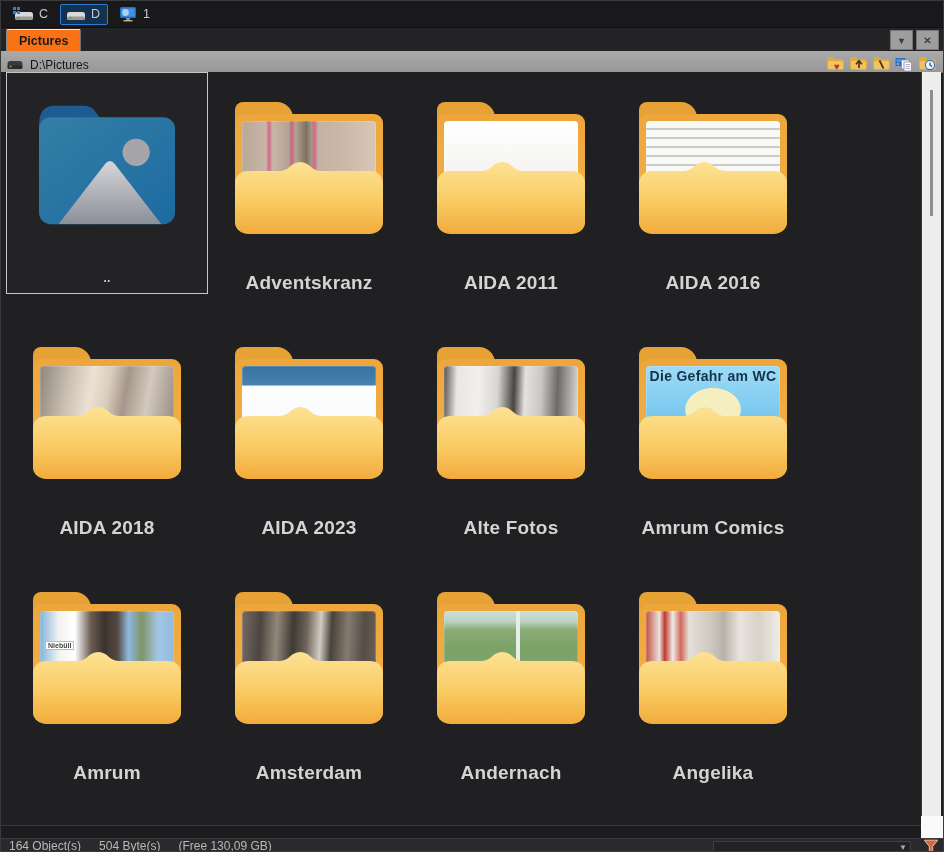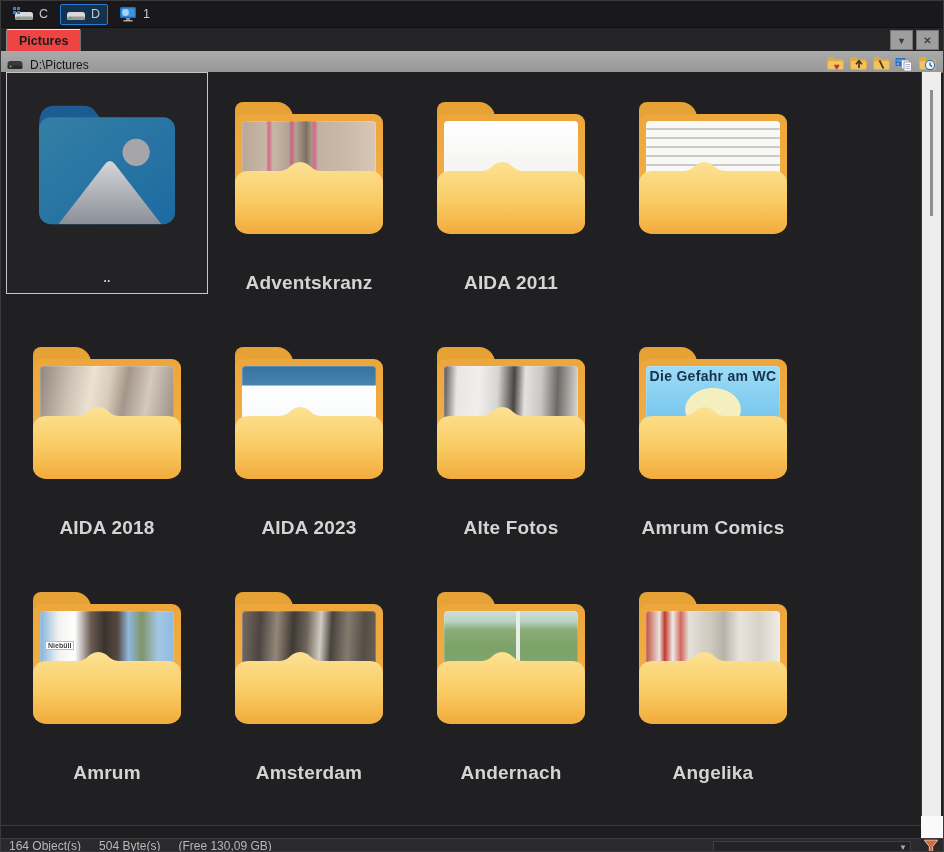--- a/index.html
+++ b/index.html
@@ -8,21 +8,21 @@
   
   #drive-bar{position:absolute;top:0;left:0;right:0;height:26px;background:#19191b;
              display:flex;align-items:center;padding-left:6px;gap:4px;border-bottom:1px solid #101012;}
   .drive-tab{display:flex;align-items:center;gap:5px;padding:2px 7px 2px 5px;border:1px solid transparent;
              border-radius:2px;cursor:default;}
   .drive-tab.selected{border-color:#2b7cd3;background:#14324d;}
   .dt-label{color:#c9c9c9;font-size:12.5px;}
   .dt-icon{display:inline-flex;}
   
   #tab-strip{position:absolute;top:27px;left:0;right:0;height:23px;background:#242426;}
-  #folder-tab{position:absolute;left:5px;top:1px;height:22px;padding:0 12px;background:#ef4444;
+  #folder-tab{position:absolute;left:5px;top:1px;height:22px;padding:0 12px;background:#f97316;
               border-top:1px solid #ececec;border-left:1px solid #8a8a8a;border-right:1px solid #6f6f6f;
               border-radius:2px 2px 0 0;display:flex;align-items:center;
               font-size:12.5px;font-weight:bold;color:#1a1a1a;}
   #tab-buttons{position:absolute;right:4px;top:2px;display:flex;gap:3px;}
   .tab-btn{width:21px;height:18px;background:#9e9e9e;border:1px solid #757575;display:flex;
            align-items:center;justify-content:center;font-size:10px;color:#3d3d3d;font-weight:bold;}
   
   #address-bar{position:absolute;top:50px;left:0;right:0;height:22px;
                background:linear-gradient(180deg,#aaaaaa,#989898);border-bottom:1px solid #6e6e6e;
                display:flex;align-items:flex-end;padding:0 6px;box-sizing:border-box;}
@@ -232,20 +232,21 @@
           <div class="icon-wrap">
             <div class="folder">
               <div class="f-tab"></div>
               <div class="f-body"></div>
               <div class="f-thumb" style="background:repeating-linear-gradient(180deg,#f8f8f6 0px,#f8f8f6 7px,#cbcbc6 7px,#cbcbc6 9px)"></div>
               <svg class="f-front" viewBox="0 0 152 72" preserveAspectRatio="none">
                 <path d="M0,22 C0,13 6,9 14,9 L46,9 C56,9 57,0 67,0 C77,0 78,9 88,9 L138,9 C146,9 152,13 152,22 L152,58 C152,67 146,72 138,72 L14,72 C6,72 0,67 0,58 Z" fill="url(#frontGrad)"></path>
               </svg>
             </div>
           </div>
+          <div class="cell-label">AIDA 2016</div>
         </div>
         <div class="cell">
           <div class="icon-wrap">
             <div class="folder">
               <div class="f-tab"></div>
               <div class="f-body"></div>
               <div class="f-thumb" style="background:linear-gradient(100deg,#8e857d 0%,#cbc0b2 22%,#ece2d2 38%,#d9cdbd 50%,#a4968a 62%,#d4c9bd 78%,#958b82 100%)"></div>
               <svg class="f-front" viewBox="0 0 152 72" preserveAspectRatio="none">
                 <path d="M0,22 C0,13 6,9 14,9 L46,9 C56,9 57,0 67,0 C77,0 78,9 88,9 L138,9 C146,9 152,13 152,22 L152,58 C152,67 146,72 138,72 L14,72 C6,72 0,67 0,58 Z" fill="url(#frontGrad)"></path>
               </svg>

